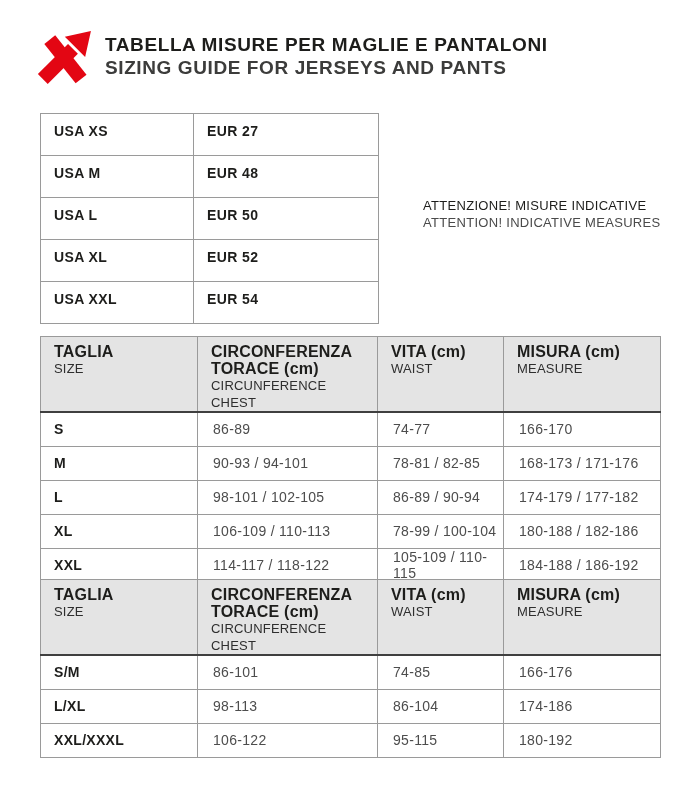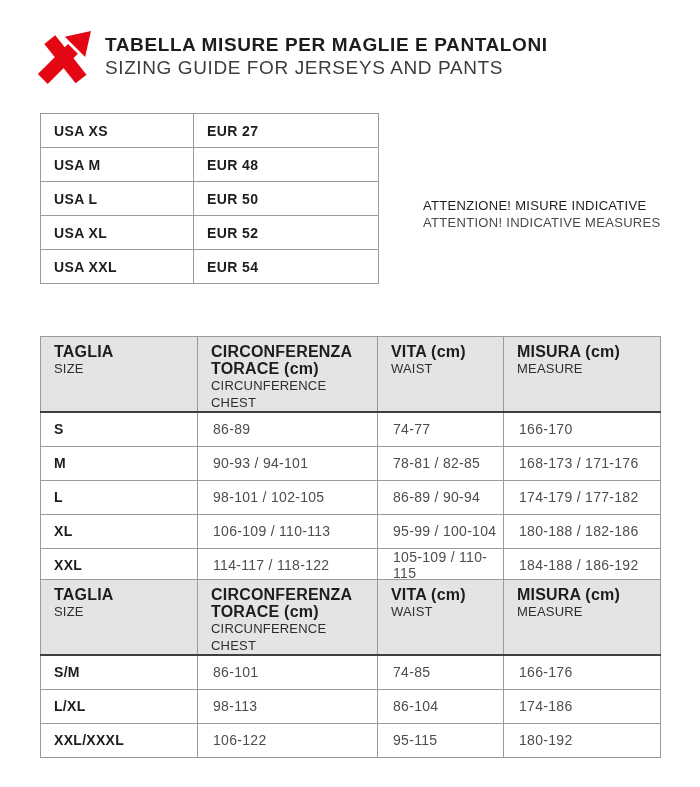--- a/index.html
+++ b/index.html
@@ -4,28 +4,28 @@
 <style>
   html,body{margin:0;padding:0;background:#fff;}
   .page{
     position:relative;width:700px;height:787px;background:#ffffff;overflow:hidden;
     font-family:"Liberation Sans","DejaVu Sans",sans-serif;color:#1d1d1b;
   }
   
   .logo{position:absolute;left:37px;top:28px;width:58px;height:58px;}
   .titles{position:absolute;left:105px;top:33px;}
   .title{font-size:19px;font-weight:bold;letter-spacing:0.6px;line-height:23px;color:#1d1d1b;margin:0;}
-  .subtitle{font-size:19px;font-weight:normal;letter-spacing:0.6px;line-height:23px;color:#3c3c3b;margin:0;}
+  .subtitle{font-size:19px;font-weight:bold;letter-spacing:0.6px;line-height:23px;color:#3c3c3b;margin:0;}
 
   
   table{border-collapse:collapse;table-layout:fixed;}
   .conv{position:absolute;left:40px;top:113px;width:338px;}
   .conv td{
     border:1px solid #9a9a9a;height:33px;font-size:14px;font-weight:bold;
-    letter-spacing:0.4px;color:#1d1d1b;padding:0 0 0 13px;vertical-align:middle;
+    letter-spacing:0.4px;color:#1d1d1b;padding:0 0 8px 13px;vertical-align:middle;
   }
 
   
   .notice{position:absolute;left:423px;top:197px;}
   .notice-bold{font-size:13px;font-weight:normal;letter-spacing:0.3px;color:#1d1d1b;line-height:17px;}
   .notice-reg{font-size:13px;font-weight:normal;letter-spacing:0.3px;color:#4a4a4a;line-height:17px;}
 
   
   .sizes{position:absolute;left:40px;width:620px;}
   .sizes.jerseys{top:336px;}
@@ -136,21 +136,21 @@
       </tr>
       <tr>
         <td class="size-cell">L</td>
         <td>98-101 / 102-105</td>
         <td>86-89 / 90-94</td>
         <td>174-179 / 177-182</td>
       </tr>
       <tr>
         <td class="size-cell">XL</td>
         <td>106-109 / 110-113</td>
-        <td>95-99 / 100-104</td>
+        <td>78-99 / 100-104</td>
         <td>180-188 / 182-186</td>
       </tr>
       <tr>
         <td class="size-cell">XXL</td>
         <td>114-117 / 118-122</td>
         <td>105-109 / 110-115</td>
         <td>184-188 / 186-192</td>
       </tr>
     </tbody>
   </table>

